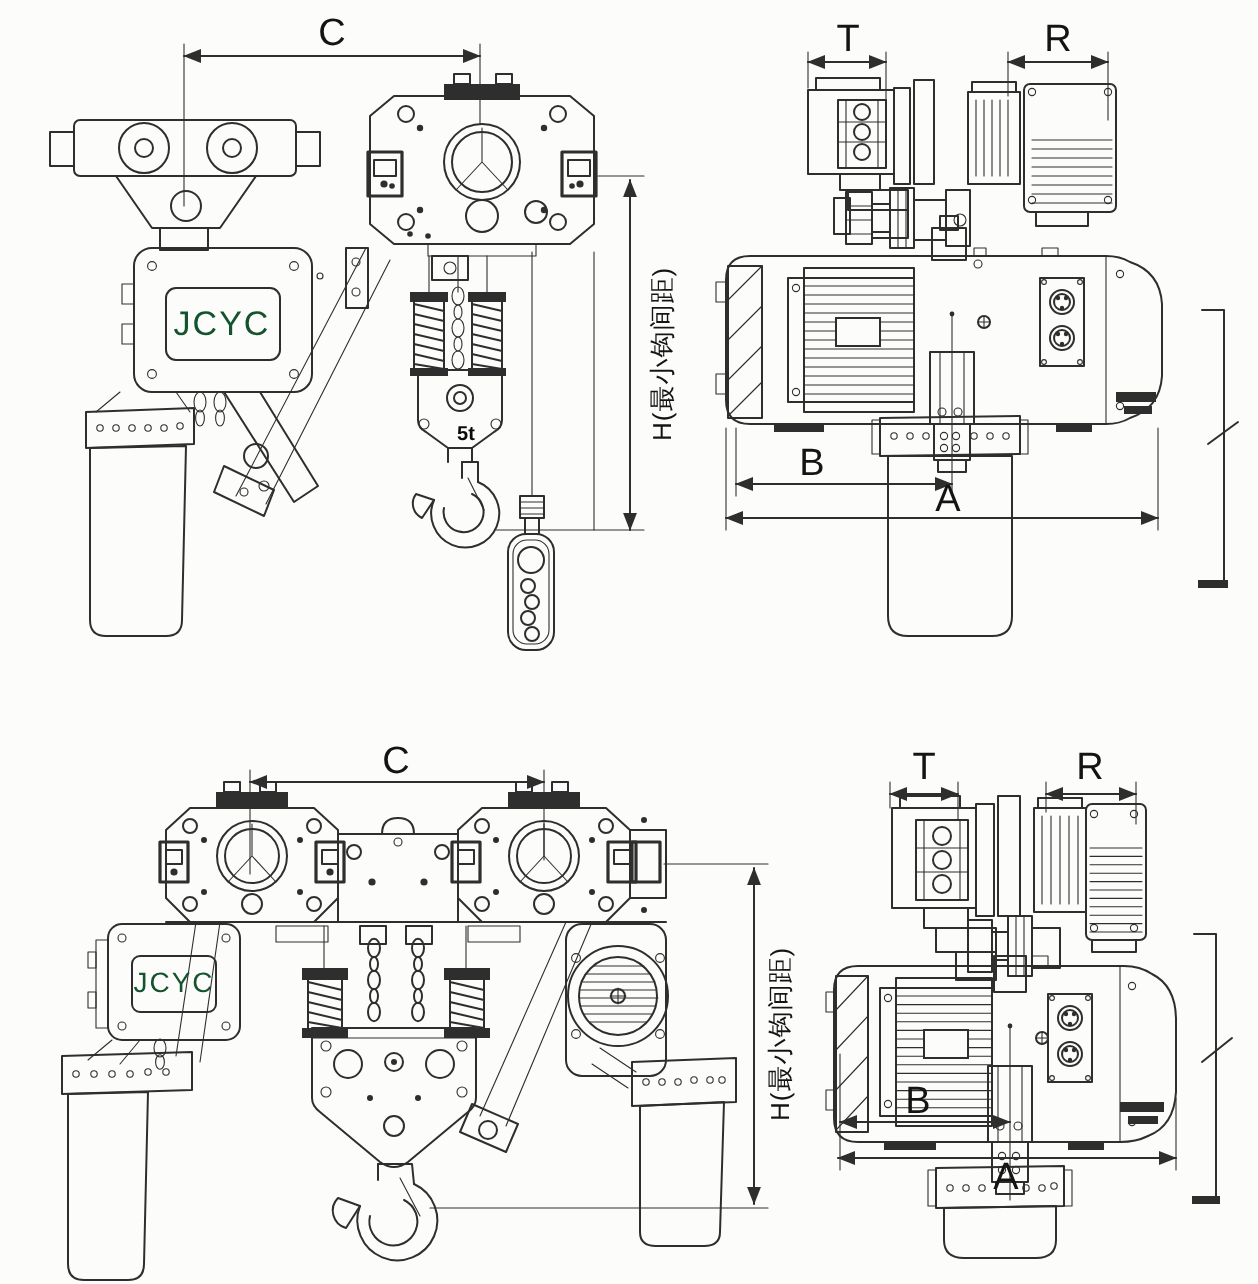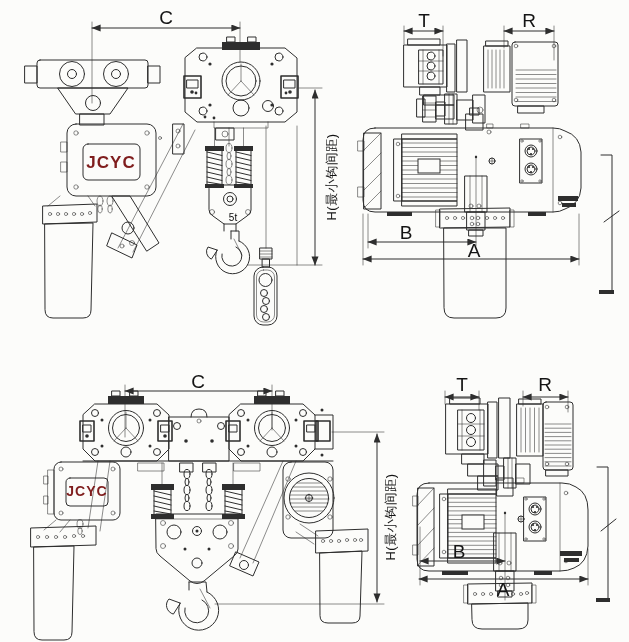--- a/index.html
+++ b/index.html
@@ -8,22 +8,22 @@
   svg{position:absolute;left:0;top:0;}
   .ln{fill:none;stroke:#2e2e2e;stroke-width:1;stroke-linecap:round;stroke-linejoin:round;}
   .thin{stroke-width:.55;}
   .med{stroke-width:1.6;}
   .fl{fill:#2e2e2e;stroke:none;}
   .paper{fill:#fcfcfa;}
   .lbl{position:absolute;transform:translate(-50%,-50%);color:#141414;white-space:nowrap;
        font-family:"Liberation Sans",sans-serif;line-height:1;}
   .dim{font-size:19px;}
   .rot{transform:translate(-50%,-50%) rotate(-90deg);font-size:13px;letter-spacing:.5px;}
-  .brand{font-weight:bold;letter-spacing:1px;color:#7f1d1d;}
-  .cap{font-weight:normal;font-size:10px;color:#0a0a0a;}
+  .brand{font-weight:normal;letter-spacing:1px;color:#14532d;}
+  .cap{font-weight:bold;font-size:10px;color:#0a0a0a;}
 </style>
 </head>
 <body>
 
 <div id="page">
 
 <svg width="629" height="642" viewBox="0 0 629 642">
   <defs>
     <marker id="ar" markerUnits="userSpaceOnUse" markerWidth="10" markerHeight="8" refX="8.6" refY="3.5" orient="auto-start-reverse">
       <path d="M0,0L9,3.5L0,7Z" fill="#2e2e2e"></path>

